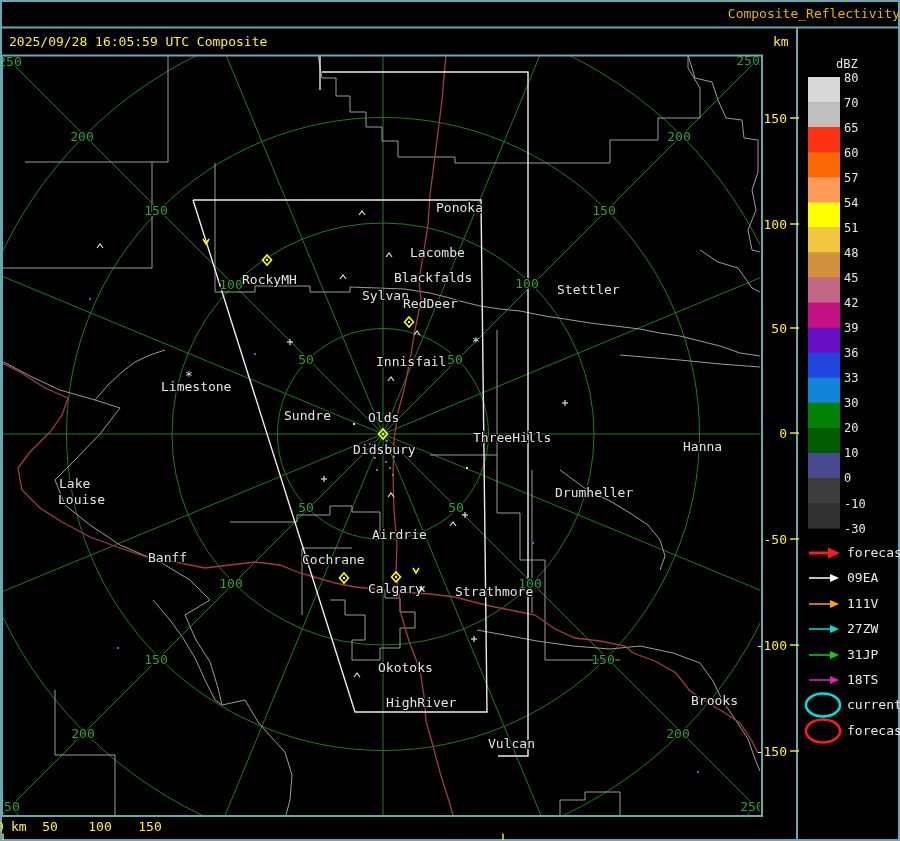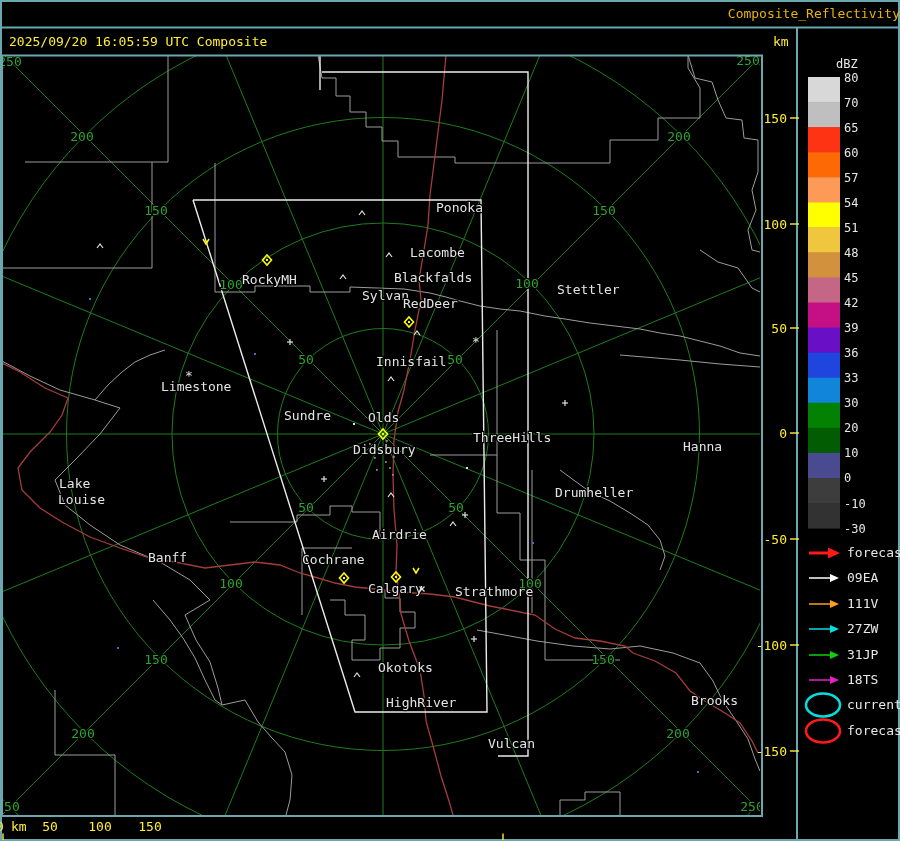--- a/index.html
+++ b/index.html
@@ -285,17 +285,17 @@
         <line x1="809" y1="680" x2="831" y2="680" stroke="#e321c3" stroke-width="1.5"></line>
         <polygon points="839,680 830,676 830,684" fill="#e321c3"></polygon>
         <text x="847" y="684" fill="#e8e8e8" font-size="13" font-family="DejaVu Sans Mono, monospace" text-anchor="start">18TS</text>
         <ellipse cx="823" cy="705" rx="17" ry="11.5" stroke="#00e0e0" fill="none" stroke-width="2.5"></ellipse>
         <text x="847" y="709" fill="#e8e8e8" font-size="13" font-family="DejaVu Sans Mono, monospace" text-anchor="start">current</text>
         <ellipse cx="823" cy="731" rx="17" ry="11.5" stroke="#ff1a1a" fill="none" stroke-width="2.5"></ellipse>
         <text x="847" y="735" fill="#e8e8e8" font-size="13" font-family="DejaVu Sans Mono, monospace" text-anchor="start">forecast</text>
       </g>
     </svg>
   <span id="title" class="lbl">Composite_Reflectivity</span>
-  <span id="stamp" class="lbl">2025/09/20 16:05:59 UTC Composite</span>
+  <span id="stamp" class="lbl">2025/09/28 16:05:59 UTC Composite</span>
   <span id="km-top" class="lbl">km</span>
   <span id="km-bottom" class="lbl">km</span>
   <span id="dbz" class="lbl">dBZ</span>
 </div>
 
 </body></html>

